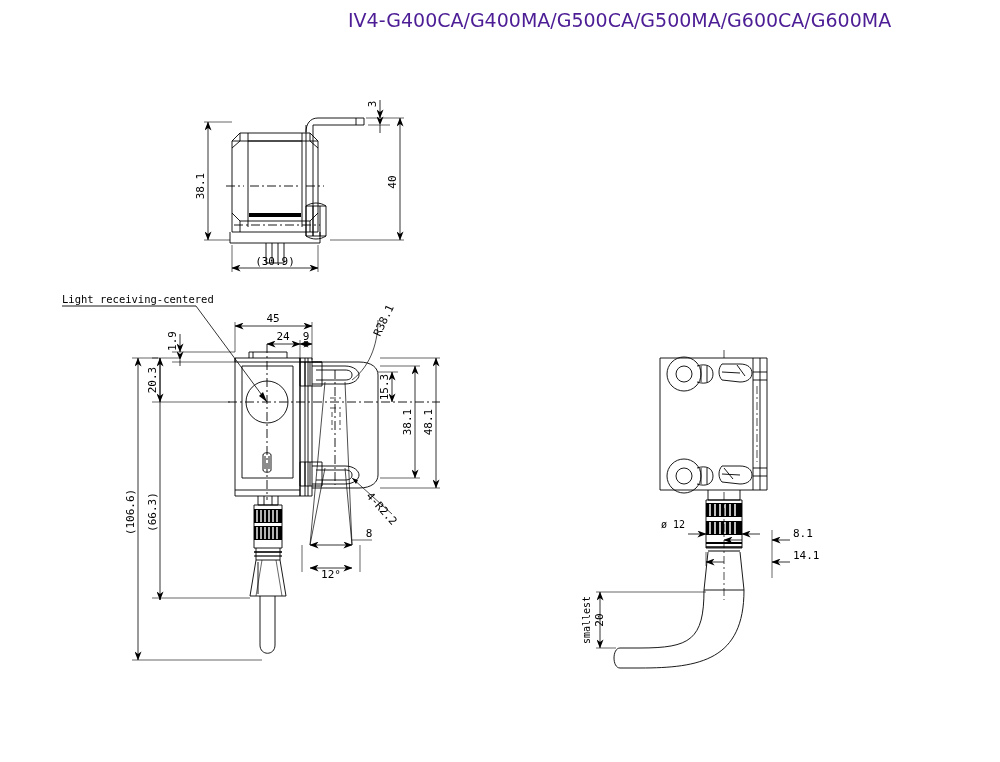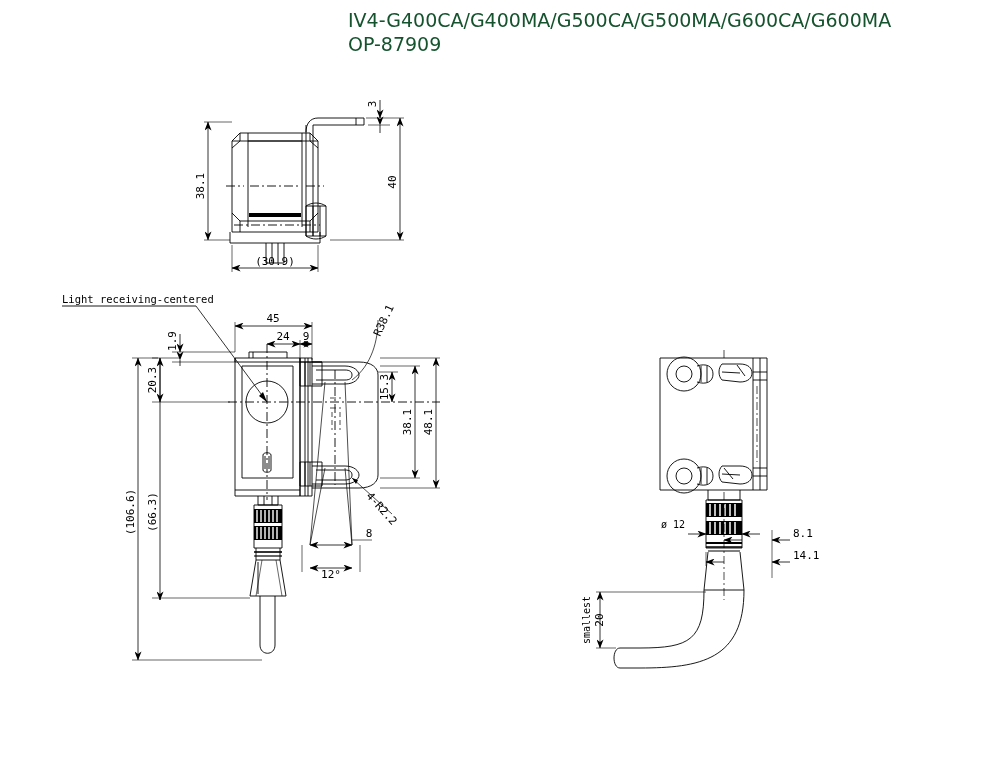--- a/index.html
+++ b/index.html
@@ -6,21 +6,21 @@
   html,body{margin:0;padding:0;background:#ffffff;}
   body{
     width:1000px;height:762px;position:relative;overflow:hidden;
     font-family:"DejaVu Sans Mono","Liberation Mono",monospace;
     color:#000;
   }
   #stage{position:absolute;inset:0;}
   .title-block{
     position:absolute;left:348px;top:8px;
     font-family:"DejaVu Sans","Liberation Sans",sans-serif;
-    font-size:19px;line-height:24px;color:#14532d;white-space:nowrap;
+    font-size:19px;line-height:24px;color:#4c1d95;white-space:nowrap;
   }
   .title-block div{letter-spacing:0px;}
   svg{position:absolute;left:0;top:0;width:1000px;height:762px;}
   .dimtxt{
     font-family:"DejaVu Sans Mono","Liberation Mono",monospace;
     font-size:11px;fill:#000;
   }
   .dimtxt-sm{
     font-family:"DejaVu Sans Mono","Liberation Mono",monospace;
     font-size:10px;fill:#000;
@@ -30,21 +30,20 @@
     font-size:10.5px;fill:#000;
   }
 </style>
 </head>
 <body>
 
 <div id="stage">
 
   <div class="title-block">
     <div>IV4-G400CA/G400MA/G500CA/G500MA/G600CA/G600MA</div>
-    <div>OP-87909</div>
   </div>
 
   <svg viewBox="0 0 1000 762" xmlns="http://www.w3.org/2000/svg">
     <defs>
       <marker id="arrR" markerWidth="9" markerHeight="7" refX="8.6" refY="3.5" orient="auto" markerUnits="userSpaceOnUse">
         <path d="M0,0 L9,3.5 L0,7 L2.6,3.5 z" fill="#000"></path>
       </marker>
       <marker id="arrL" markerWidth="9" markerHeight="7" refX="0.4" refY="3.5" orient="auto" markerUnits="userSpaceOnUse">
         <path d="M9,0 L0,3.5 L9,7 L6.4,3.5 z" fill="#000"></path>
       </marker>

